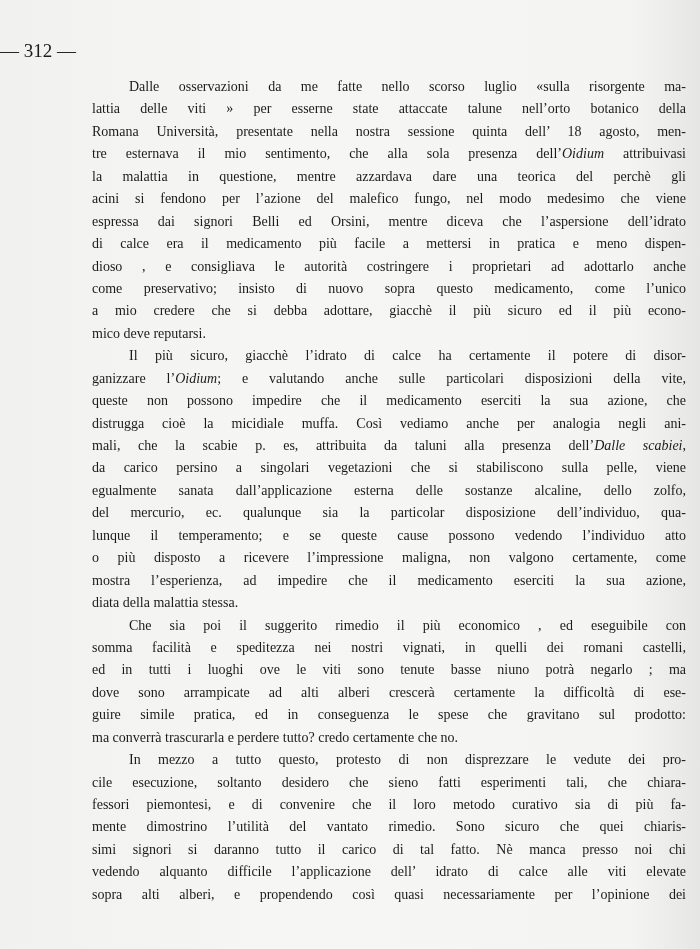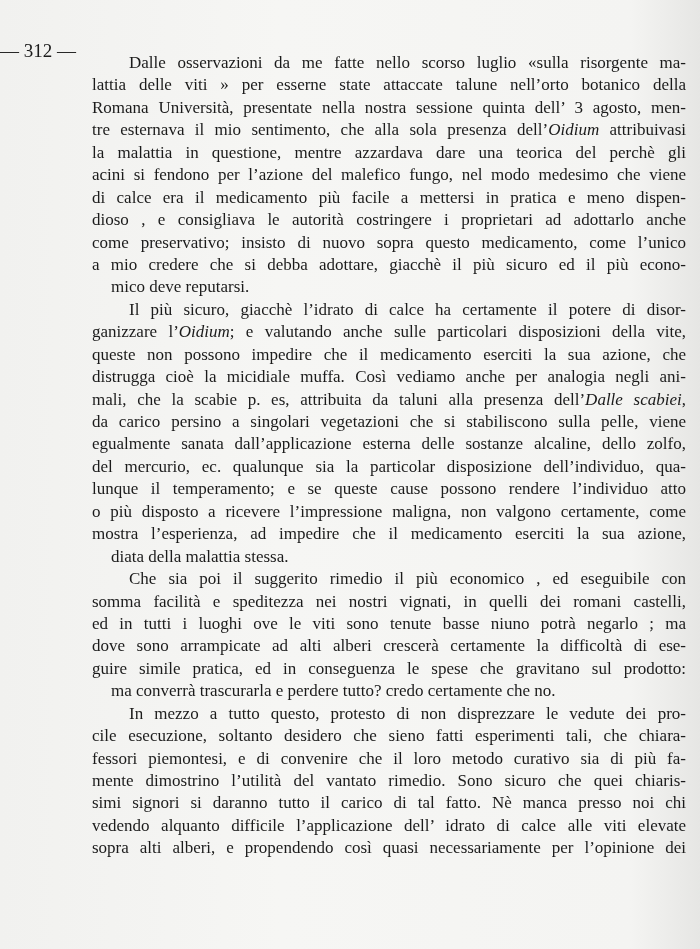--- a/index.html
+++ b/index.html
@@ -12,62 +12,63 @@
       position: absolute; left: 0; top: 0; width: 700px; height: 949px;
       background: linear-gradient(to right, #f1f1ef 0%, #f6f6f4 40%, #f4f4f2 90%, #e6e6e4 100%);
     }
     .page-number {
       position: absolute; top: 40px; left: 0; width: 644px;
       text-align: left;
       font-family: "Liberation Serif", "DejaVu Serif", serif;
       font-size: 19px; color: #1a1a1a;
     }
     .body-text {
-      position: absolute; left: 92px; top: 52px; width: 594px;
+      position: absolute; left: 92px; top: 76px; width: 594px;
       font-family: "Liberation Serif", "DejaVu Serif", serif;
-      font-size: 17px; line-height: 22.45px; color: #1b1b1b;
+      font-size: 14px; line-height: 22.45px; color: #1b1b1b;
     }
     .line {
       display: block; white-space: nowrap;
       text-align: justify; text-align-last: justify;
       height: 22.45px;
     }
-    .line.last { text-align-last: left; margin-left: 19px; }
+    .line.last { text-align-last: left; }
     .line.indent { padding-left: 37px; }
     i { font-style: italic; }
   </style>
 </head>
 <body>
 
 <div class="page">
   <div class="page-number">— 312 —</div>
   <div class="body-text" id="body">
       <div>
         <span class="line indent">Dalle osservazioni da me fatte nello scorso luglio «sulla risorgente ma-</span>
         <span class="line">lattia delle viti » per esserne state attaccate talune nell’orto botanico della</span>
-        <span class="line">Romana Università, presentate nella nostra sessione quinta dell’ 3 agosto, men-</span>
+        <span class="line">Romana Università, presentate nella nostra sessione quinta dell’ 18 agosto, men-</span>
         <span class="line">tre esternava il mio sentimento, che alla sola presenza dell’<i>Oidium</i> attribuivasi</span>
         <span class="line">la malattia in questione, mentre azzardava dare una teorica del perchè gli</span>
         <span class="line">acini si fendono per l’azione del malefico fungo, nel modo medesimo che viene</span>
+        <span class="line">espressa dai signori Belli ed Orsini, mentre diceva che l’aspersione dell’idrato</span>
         <span class="line">di calce era il medicamento più facile a mettersi in pratica e meno dispen-</span>
         <span class="line">dioso , e consigliava le autorità costringere i proprietari ad adottarlo anche</span>
         <span class="line">come preservativo; insisto di nuovo sopra questo medicamento, come l’unico</span>
         <span class="line">a mio credere che si debba adottare, giacchè il più sicuro ed il più econo-</span>
         <span class="line last">mico deve reputarsi.</span>
       </div>
       <div>
         <span class="line indent">Il più sicuro, giacchè l’idrato di calce ha certamente il potere di disor-</span>
         <span class="line">ganizzare l’<i>Oidium</i>; e valutando anche sulle particolari disposizioni della vite,</span>
         <span class="line">queste non possono impedire che il medicamento eserciti la sua azione, che</span>
         <span class="line">distrugga cioè la micidiale muffa. Così vediamo anche per analogia negli ani-</span>
         <span class="line">mali, che la scabie p. es, attribuita da taluni alla presenza dell’<i>Dalle scabiei</i>,</span>
         <span class="line">da carico persino a singolari vegetazioni che si stabiliscono sulla pelle, viene</span>
         <span class="line">egualmente sanata dall’applicazione esterna delle sostanze alcaline, dello zolfo,</span>
         <span class="line">del mercurio, ec. qualunque sia la particolar disposizione dell’individuo, qua-</span>
-        <span class="line">lunque il temperamento; e se queste cause possono rendere l’individuo atto</span>
+        <span class="line">lunque il temperamento; e se queste cause possono vedendo l’individuo atto</span>
         <span class="line">o più disposto a ricevere l’impressione maligna, non valgono certamente, come</span>
         <span class="line">mostra l’esperienza, ad impedire che il medicamento eserciti la sua azione,</span>
         <span class="line last">diata della malattia stessa.</span>
       </div>
       <div>
         <span class="line indent">Che sia poi il suggerito rimedio il più economico , ed eseguibile con</span>
         <span class="line">somma facilità e speditezza nei nostri vignati, in quelli dei romani castelli,</span>
         <span class="line">ed in tutti i luoghi ove le viti sono tenute basse niuno potrà negarlo ; ma</span>
         <span class="line">dove sono arrampicate ad alti alberi crescerà certamente la difficoltà di ese-</span>
         <span class="line">guire simile pratica, ed in conseguenza le spese che gravitano sul prodotto:</span>

